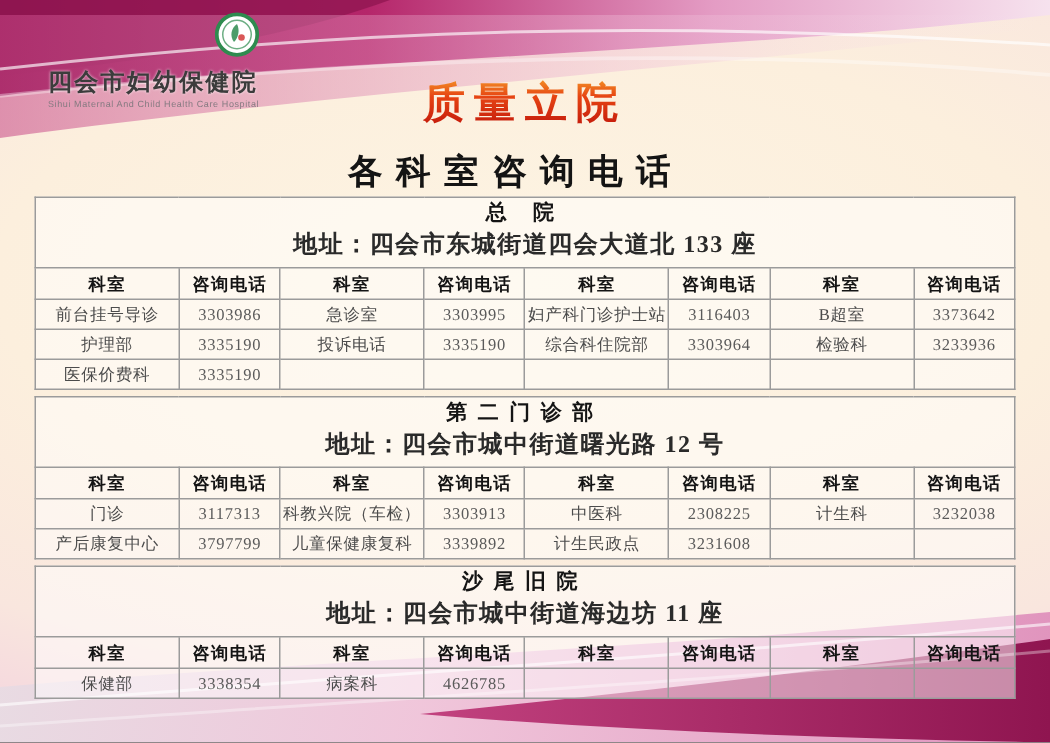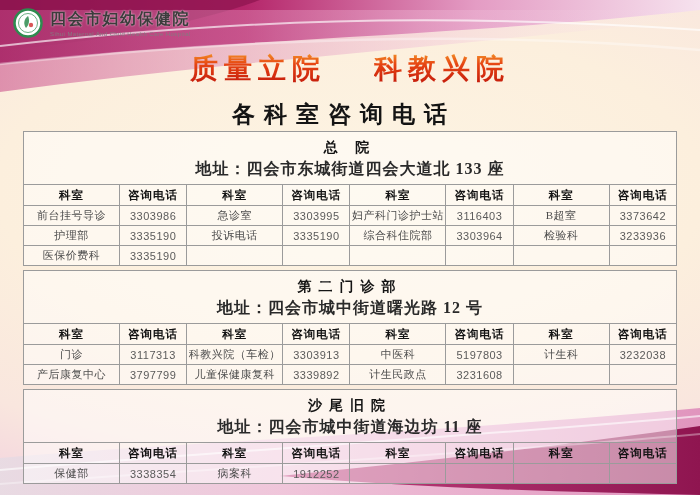--- a/index.html
+++ b/index.html
@@ -8,21 +8,21 @@
     position:relative; width:700px; height:495px; overflow:hidden;
     background:
       radial-gradient(ellipse 120% 80% at 50% 38%, #fdf4e3 0%, #fcefdd 42%, #f9e6de 68%, #f3d2de 88%, #efc6d8 100%);
   }
   .banner { position:absolute; left:0; width:700px; pointer-events:none; }
   .banner.top { top:0; height:92px; z-index:1; }
   .banner.bottom { bottom:0; height:95px; z-index:1; }
   .content { position:absolute; inset:0; z-index:2; }
 
   
-  .brand { position:absolute; top:7px; left:13px; display:flex; align-items:center; gap:7px; }
+  .brand { position:absolute; top:7px; left:32px; display:flex; align-items:flex-end; gap:7px;flex-direction:column; }
   .brand .logo { flex:0 0 auto; margin-top:1px; }
   .brand-text .cn {
     font-family:"Liberation Sans","DejaVu Sans",sans-serif;
     font-size:16px; font-weight:bold; color:#3c3c3c; letter-spacing:1.5px;
     text-shadow:0 0 2px rgba(255,255,255,.8);
   }
   .brand-text .en {
     font-family:"Liberation Sans","DejaVu Sans",sans-serif;
     font-size:6px; color:#857a80; letter-spacing:.4px; margin-top:1px;
   }
@@ -45,26 +45,26 @@
     font-size:23px; font-weight:bold; color:#141414; letter-spacing:9px;
   }
 
   
   .tables { position:absolute; top:131px; left:23px; width:654px; }
   table.section {
     width:654px; border-collapse:collapse; table-layout:fixed;
     background:rgba(255,255,255,.5); margin-bottom:4px;
   }
   table.section td, table.section th { border:1px solid #9b9b9b; text-align:center; vertical-align:middle; }
-  .caption-cell { padding:7px 0 4px;margin-left:28px; }
+  .caption-cell { padding:1px 0 4px;margin-left:28px; }
   .section-name { font-size:14px; font-weight:bold; color:#141414; letter-spacing:7px; }
   .section-address { font-size:16px; font-weight:bold; color:#2a2a2a; letter-spacing:1px; margin-top:2px; }
   table.section th { height:21px; font-size:11.5px; font-weight:bold; color:#141414; letter-spacing:1px; }
   table.section td.cell { height:20px; font-size:11px; color:#4c4c4c; letter-spacing:.5px; overflow:hidden; white-space:nowrap; }
-  table.section td.phone { color:#5a5a5a; font-family:Liberation Sans, sans-serif;margin-top:8px; }
+  table.section td.phone { color:#5a5a5a; font-family:Liberation Serif, serif;margin-top:8px; }
 </style>
 </head>
 <body>
 
 <div class="page">
 
   <svg class="banner top" viewBox="0 0 700 92" preserveAspectRatio="none">
     <defs>
       <linearGradient id="gTop" x1="0" y1="0" x2="1" y2="0">
         <stop offset="0" stop-color="#8f1550"></stop>
@@ -113,21 +113,20 @@
         <circle cx="18" cy="17" r="2.2" fill="#d23a3a" opacity=".85"></circle>
       </svg>
       <div class="brand-text">
         <div class="cn">四会市妇幼保健院</div>
         <div class="en">Sihui Maternal And Child Health Care Hospital</div>
       </div>
     </div>
 
     <div class="slogan">
       <span>质量立院</span>
-      <span>科教兴院</span>
     </div>
 
     <div class="main-title">各科室咨询电话</div>
 
     <div class="tables">
 
       <table class="section">
         <colgroup>
           <col style="width:14.7%">
             <col style="width:10.3%">
@@ -215,21 +214,21 @@
               <th>咨询电话</th>
               <th>科室</th>
               <th>咨询电话</th>
             </tr>
         <tr>
               <td class="cell dept">门诊</td>
               <td class="cell phone">3117313</td>
               <td class="cell dept">科教兴院（车检）</td>
               <td class="cell phone">3303913</td>
               <td class="cell dept">中医科</td>
-              <td class="cell phone">5197803</td>
+              <td class="cell phone">2308225</td>
               <td class="cell dept">计生科</td>
               <td class="cell phone">3232038</td>
             </tr>
             <tr>
               <td class="cell dept">产后康复中心</td>
               <td class="cell phone">3797799</td>
               <td class="cell dept">儿童保健康复科</td>
               <td class="cell phone">3339892</td>
               <td class="cell dept">计生民政点</td>
               <td class="cell phone">3231608</td>
@@ -264,21 +263,21 @@
               <th>咨询电话</th>
               <th>科室</th>
               <th>咨询电话</th>
               <th>科室</th>
               <th>咨询电话</th>
             </tr>
         <tr>
               <td class="cell dept">保健部</td>
               <td class="cell phone">3338354</td>
               <td class="cell dept">病案科</td>
-              <td class="cell phone">1912252</td>
+              <td class="cell phone">4626785</td>
               <td class="cell dept"></td>
               <td class="cell phone"></td>
               <td class="cell dept"></td>
               <td class="cell phone"></td>
             </tr>
           </tbody>
       </table>
 
     </div>
   </div>

